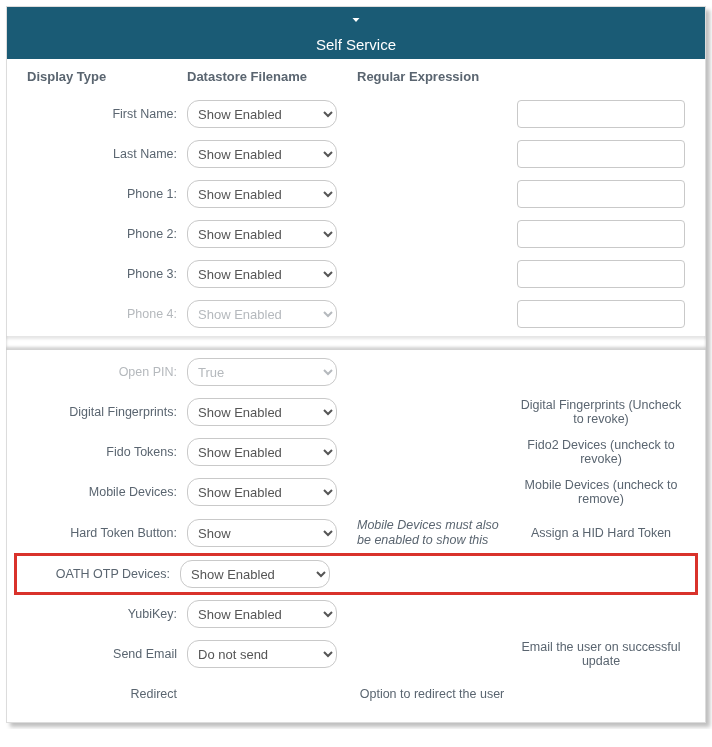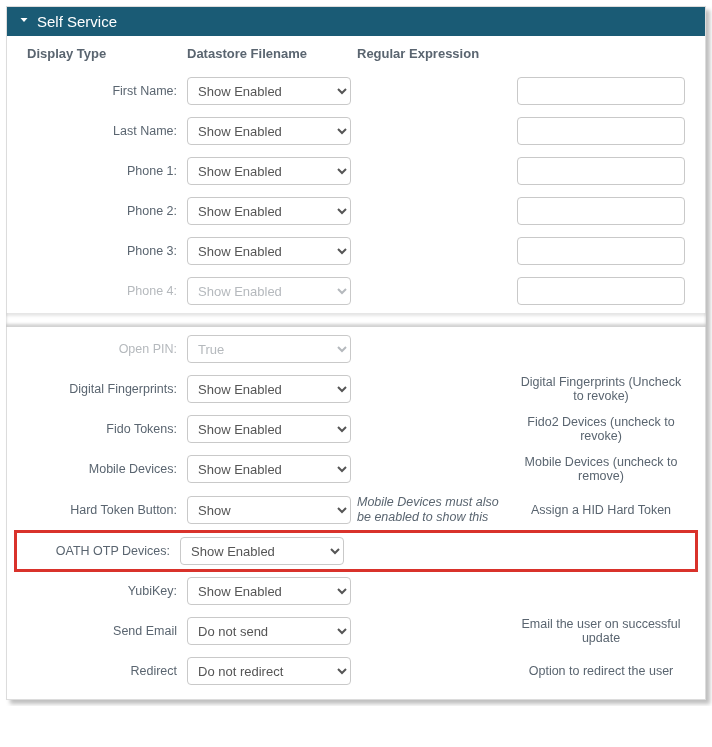--- a/index.html
+++ b/index.html
@@ -18,20 +18,21 @@
     background: #fff;
   }
   .panel-header {
     background: #1a5b75;
     color: #fff;
     padding: 6px 10px;
     display: flex;
     align-items: center;
     gap: 6px;
     font-size: 15px;
+    flex-direction: column;
   }
   .panel-header svg { width: 14px; height: 14px; fill: #fff; }
   .cols {
     display: grid;
     grid-template-columns: 150px 160px 150px 1fr;
     gap: 0 10px;
     padding: 10px 20px 4px 20px;
   }
   .colhead {
     font-weight: bold;
@@ -49,24 +50,24 @@
   }
   .row.highlight {
     outline: 3px solid #d9322b;
     outline-offset: -2px;
     margin: 0 8px;
     padding: 6px 5px;
   }
   .label { color: #5a6570; font-size: 12.5px; text-align: right; }
   .label.dim { color: #b5b9bd; }
   select.display-type {
-    width: 164px;
+    width: 150px;
     height: 28px;
     border: 1px solid #c9c9c9;
-    border-radius: 4px;
+    border-radius: 12px;
     background: #fff;
     color: #555;
     padding: 2px 6px;
     font-size: 13px;
   }
   select.display-type.dim { color: #b5b9bd; }
   input.regex {
     width: 100%;
     height: 28px;
     border: 1px solid #c9c9c9;
@@ -227,21 +228,18 @@
     <div class="label">Send Email</div>
     <select class="display-type">
       <option>Do not send</option>
     </select>
     <div></div>
     <div class="static">Email the user on successful update</div>
   </div>
 
   <div class="row">
     <div class="label">Redirect</div>
-    <select class="display-type">
-      <option>Do not redirect</option>
-    </select>
     <div></div>
     <div class="static">Option to redirect the user</div>
   </div>
 
   <div class="pad-bottom"></div>
 </div>
 
 </body></html>

